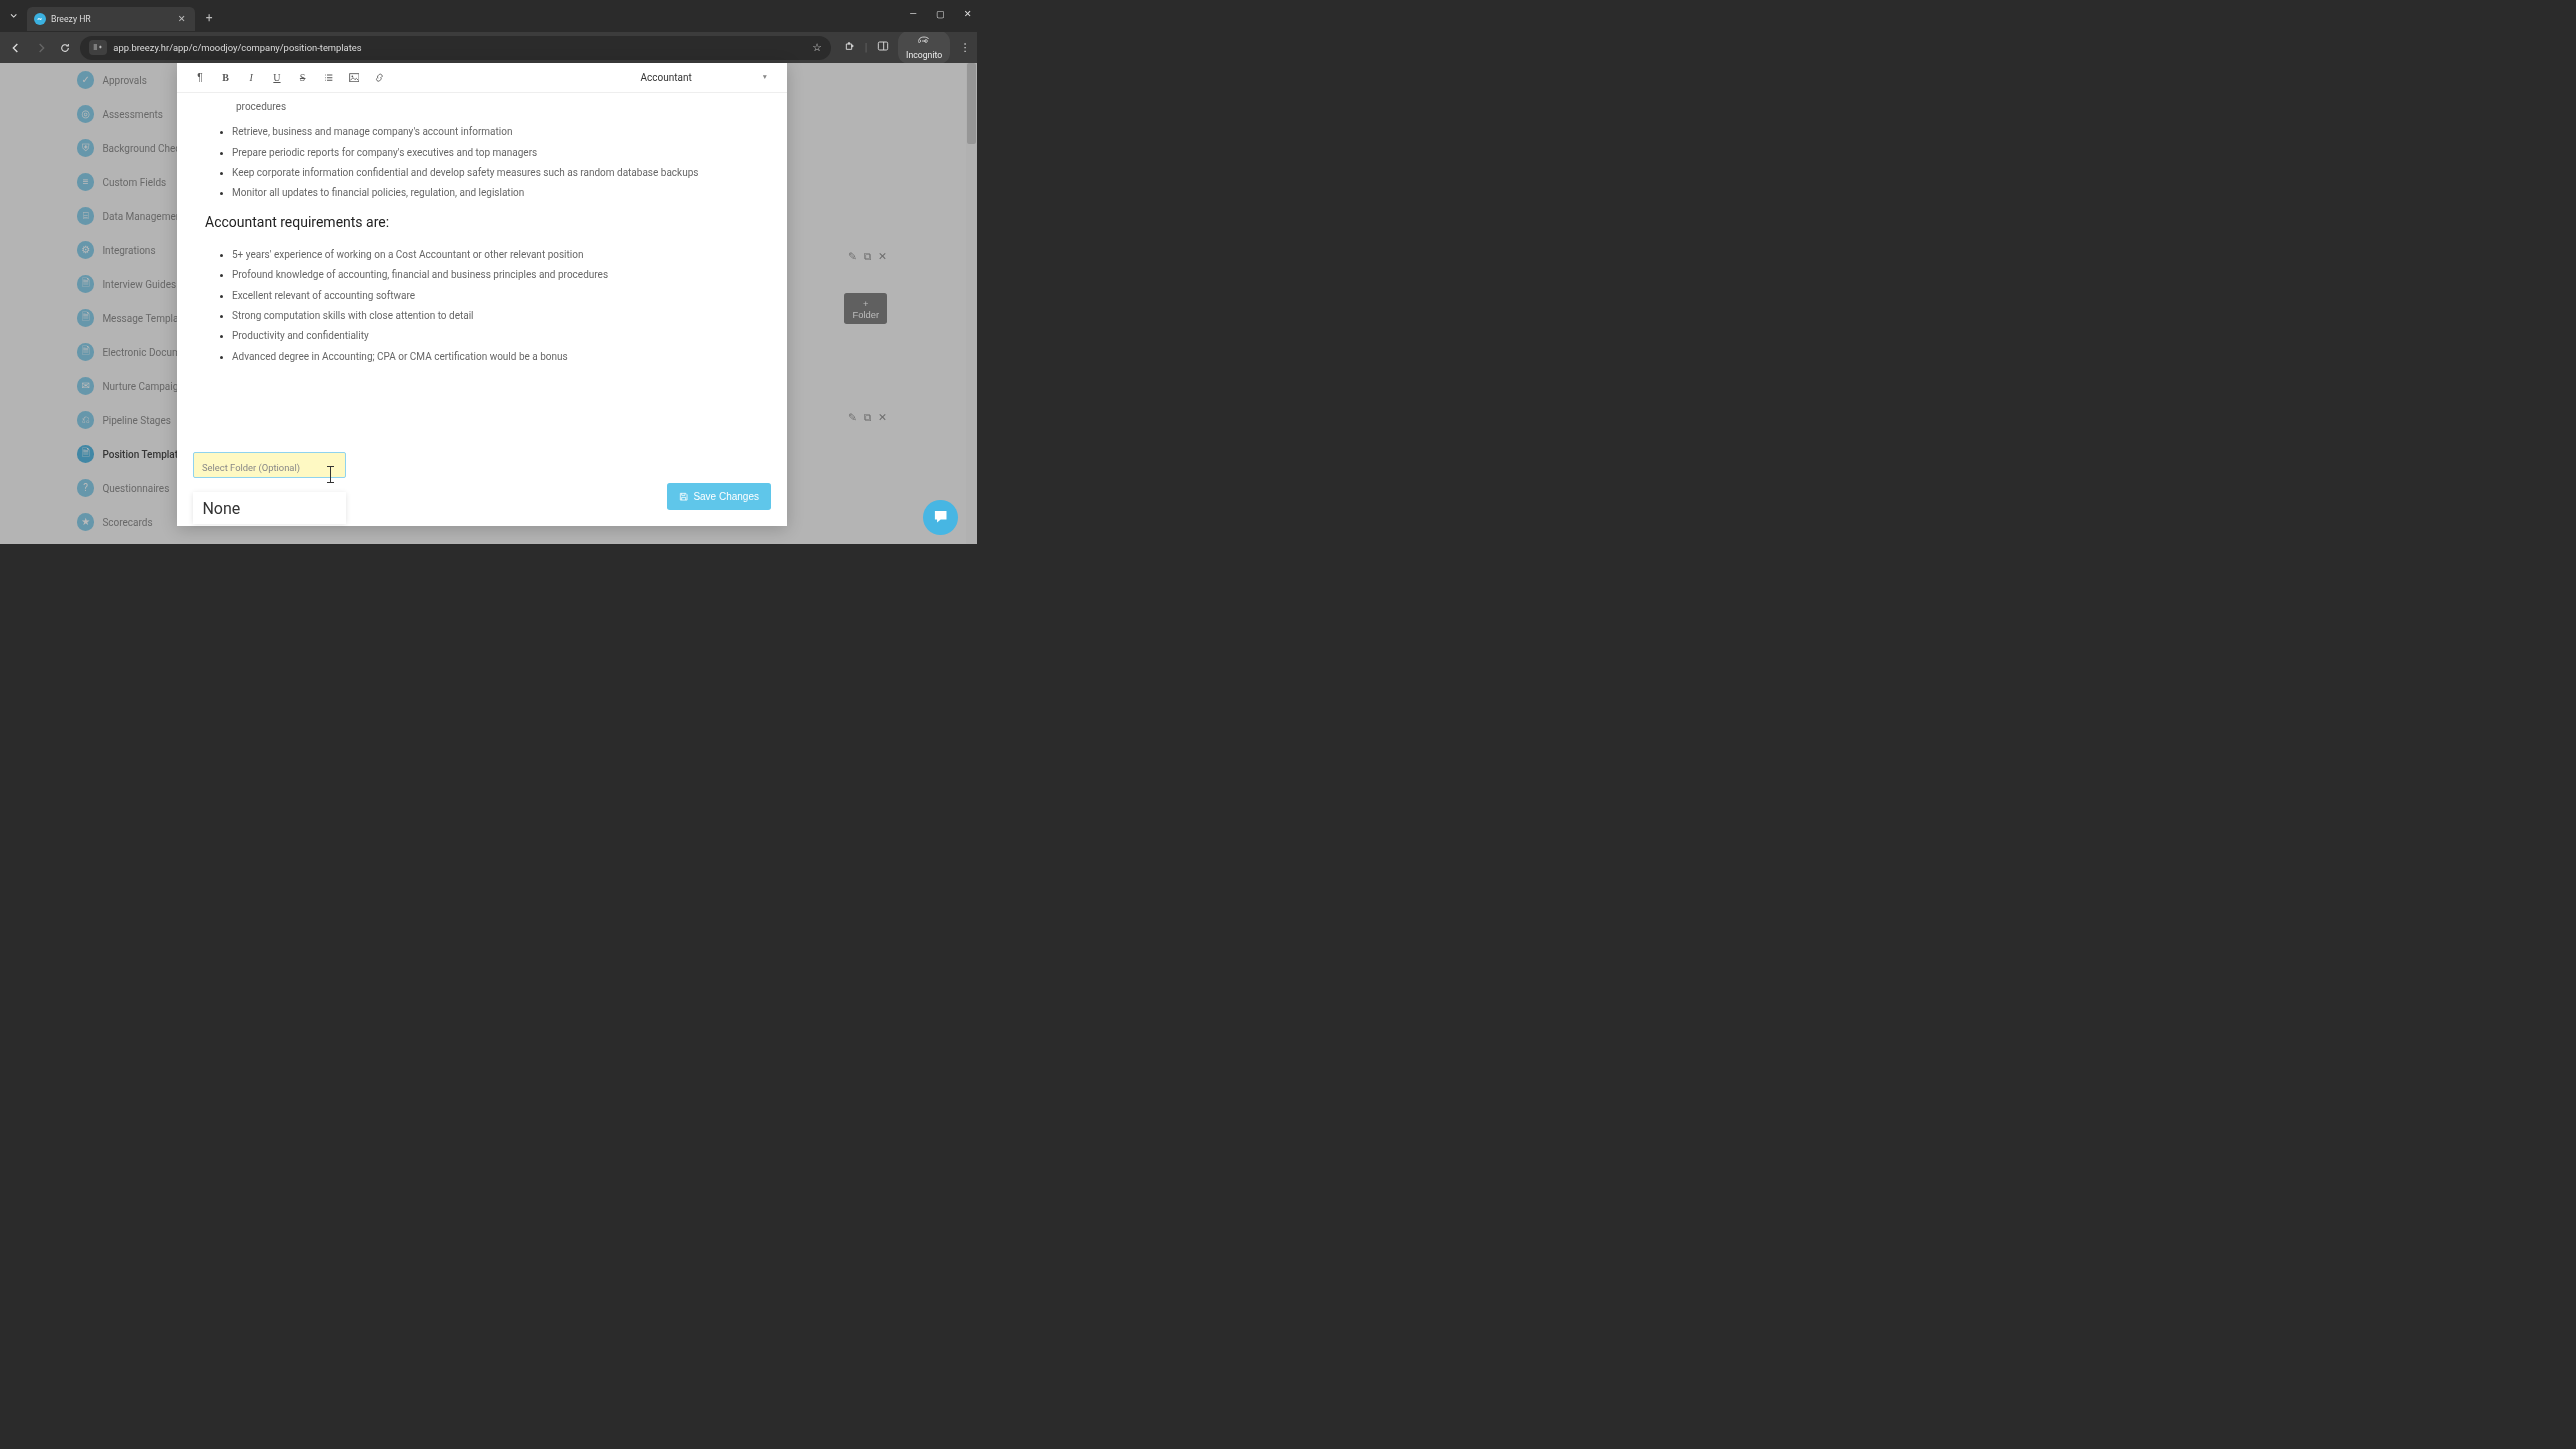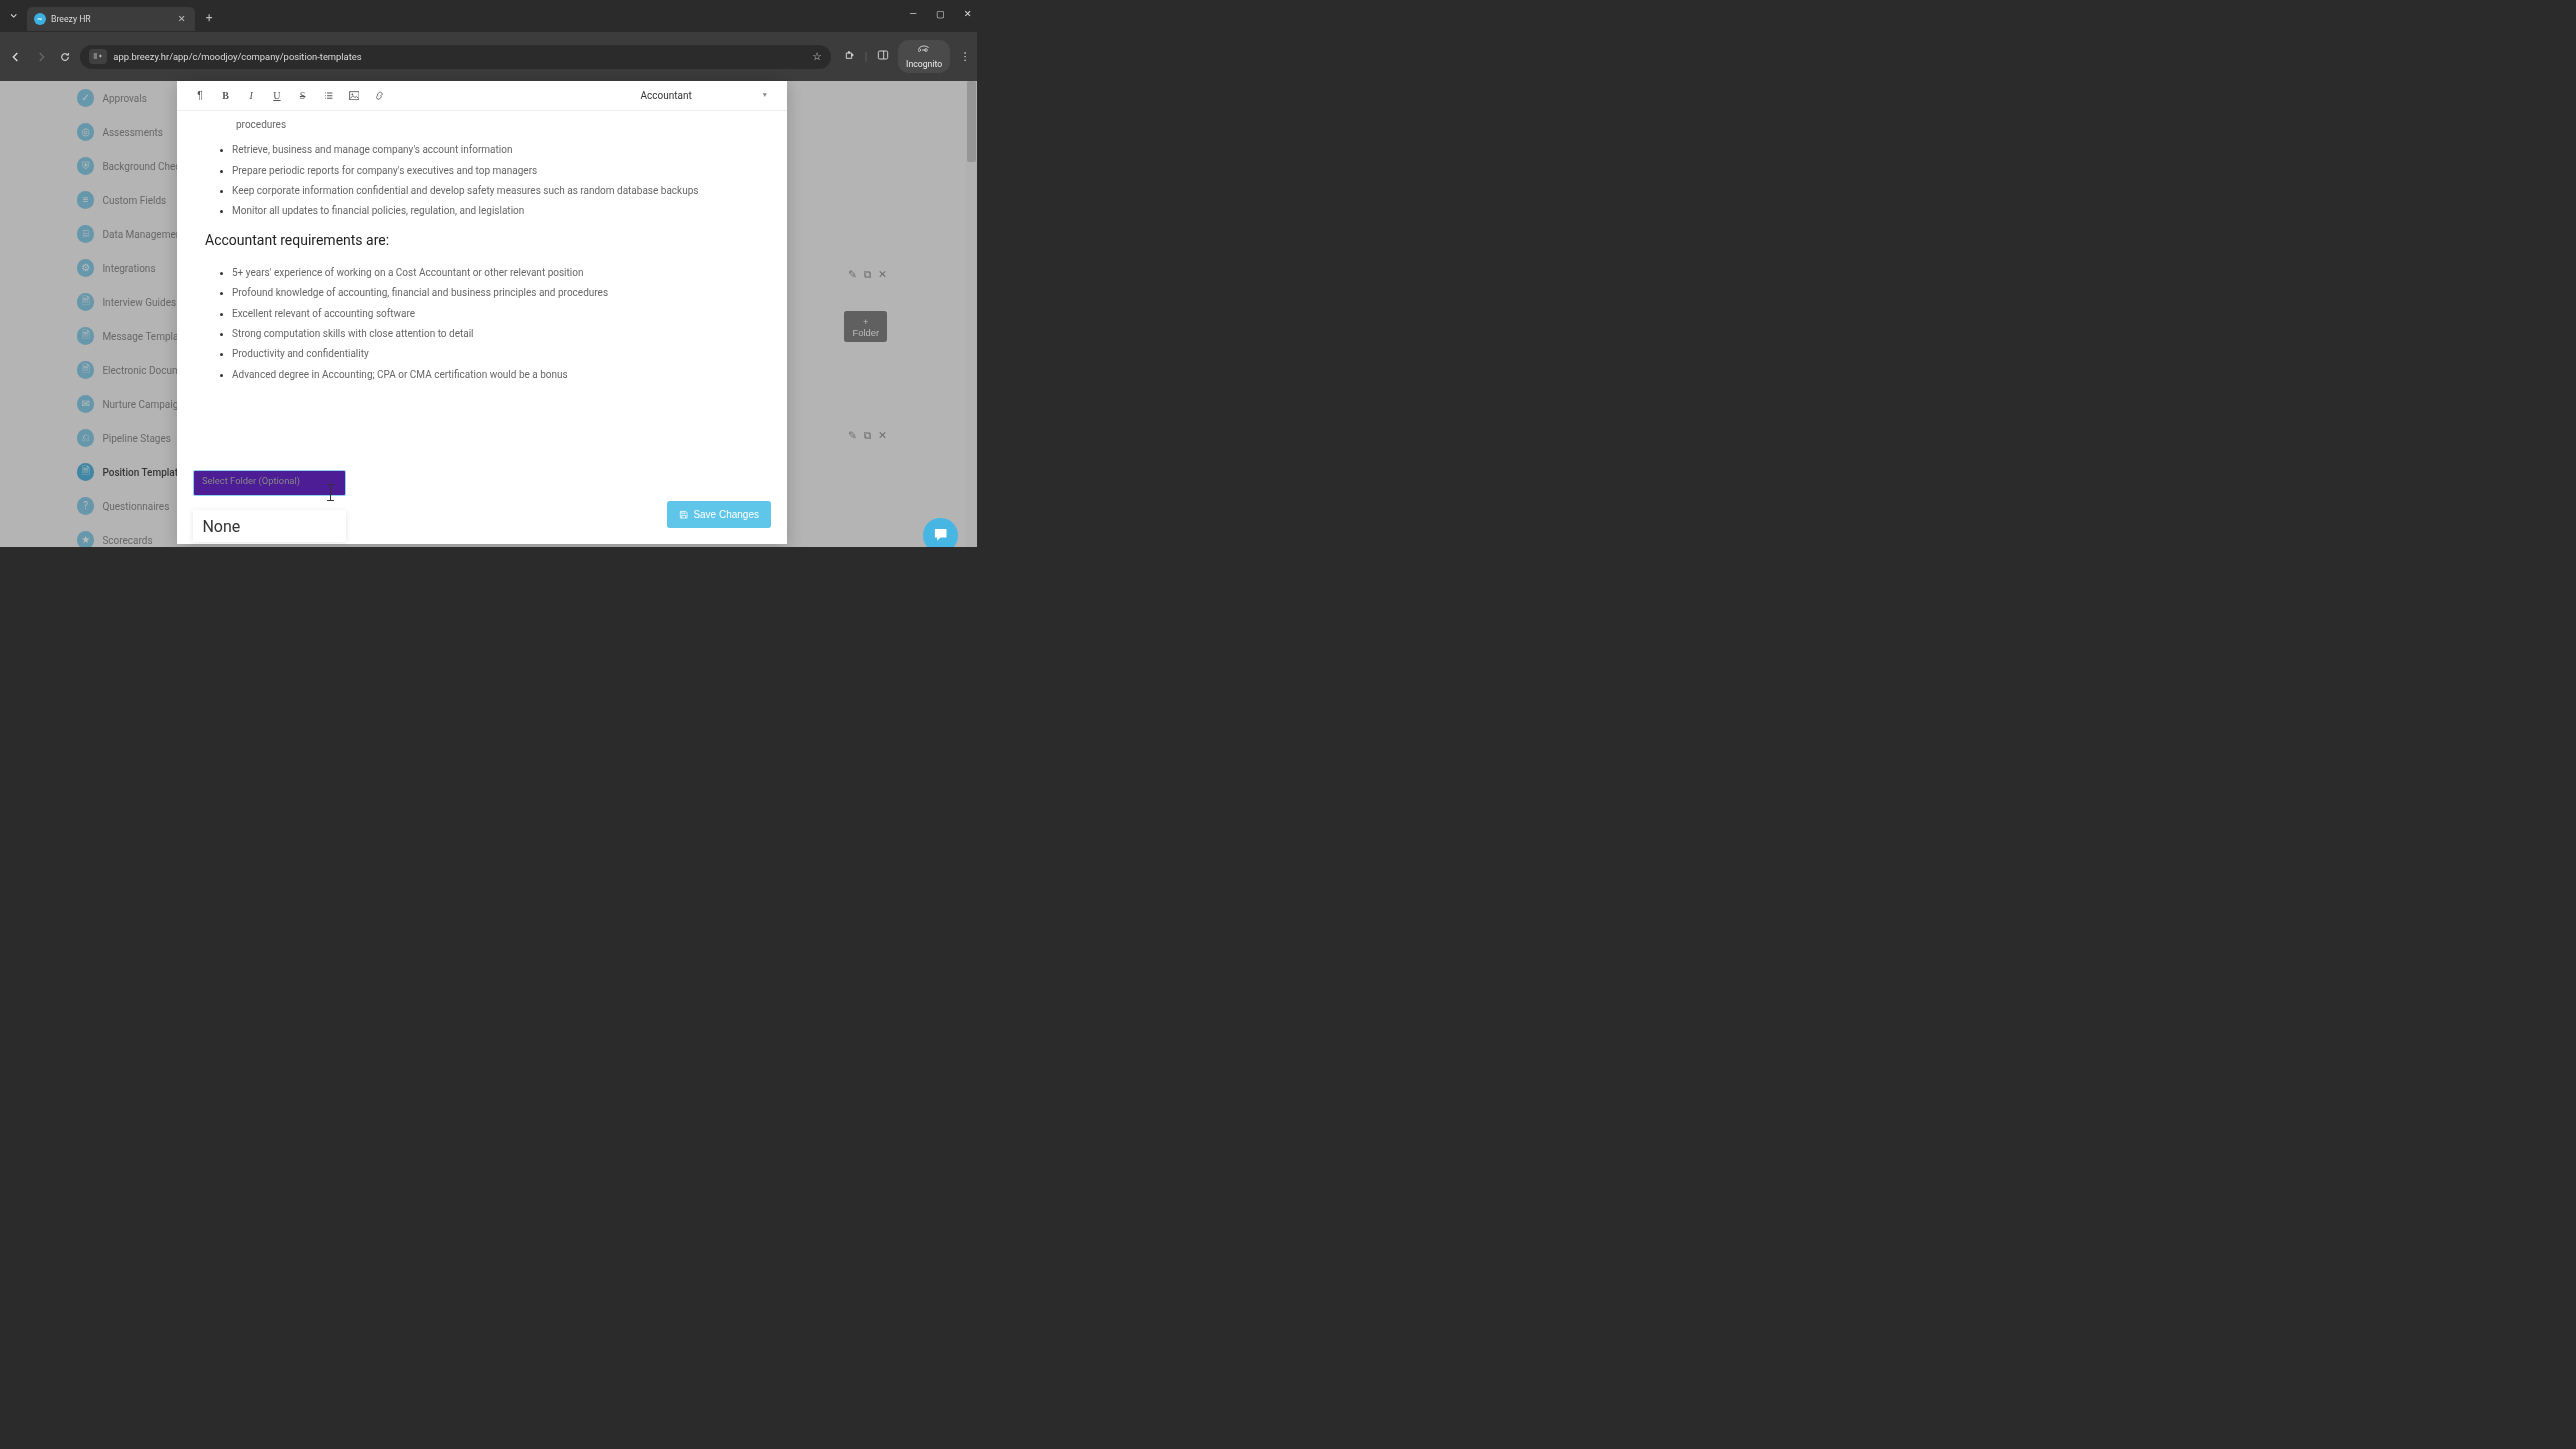--- a/index.html
+++ b/index.html
@@ -45,21 +45,21 @@
 .tab-close { color:#bbb; font-size:9.4px; padding:1.3px;}
 .new-tab { color:#bbb; font-size:12px; margin-left:6.7px; margin-top:4px; padding:4px;}
 .window-controls {
   position: absolute; right: 5.4px; top: 8px; display:flex; gap:19px;
   color:#ddd;
 }
 .window-controls span { font-size:9.4px; }
 
 .toolbar {
   background: #3c3c3c;
-  height: 49px;
+  height: 31px;
   display:flex;
   align-items:center;
   padding: 0 6.7px;
   gap: 5.4px;
 }
 .nav-btn {
   width:19px; height:19px; display:flex; align-items:center; justify-content:center;
   color:#ddd;
 }
 .nav-btn.disabled { color:#666; }
@@ -204,22 +204,22 @@
   position:relative;
 }
 .folder-select-wrap { position:relative; }
 .folder-select {
   width:153px; height:25.5px;
   border:0.7px solid #8ed3ef;
   border-radius:2px;
   padding:4px 8px;
   font-size:9.4px;
   color:#888;
-  display:flex; align-items:flex-start;
-  background:#4c1d95;
+  display:flex; align-items:flex-end;
+  background:#fef9c3;
 }
 .folder-dropdown {
   position:absolute;
   top:40px; left:0;
   width:153px;
   background:#fff;
   padding:6.7px 9.4px;
   box-shadow:0 1.3px 5.4px rgba(0,0,0,0.12);
   font-size:16px;
   color:#333;

